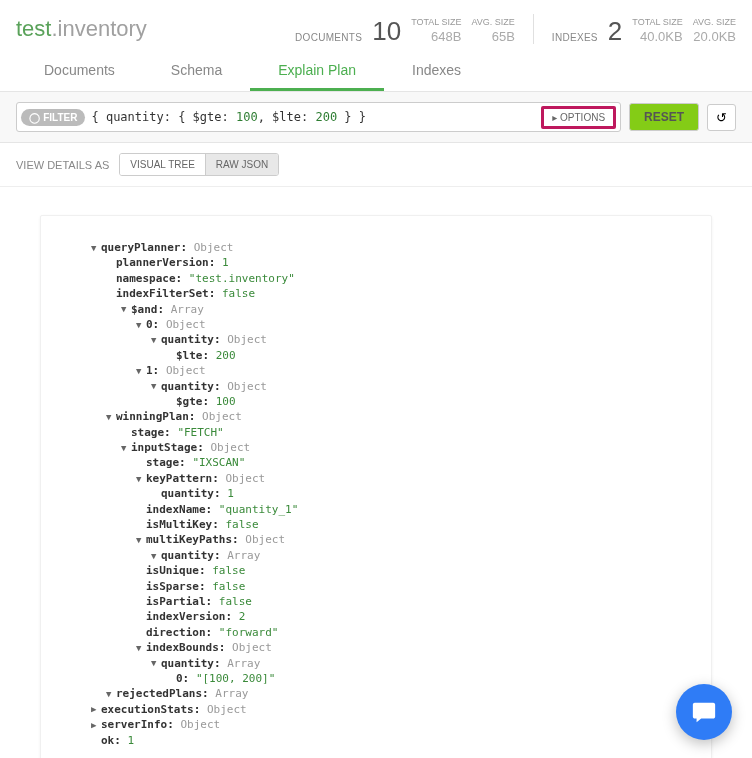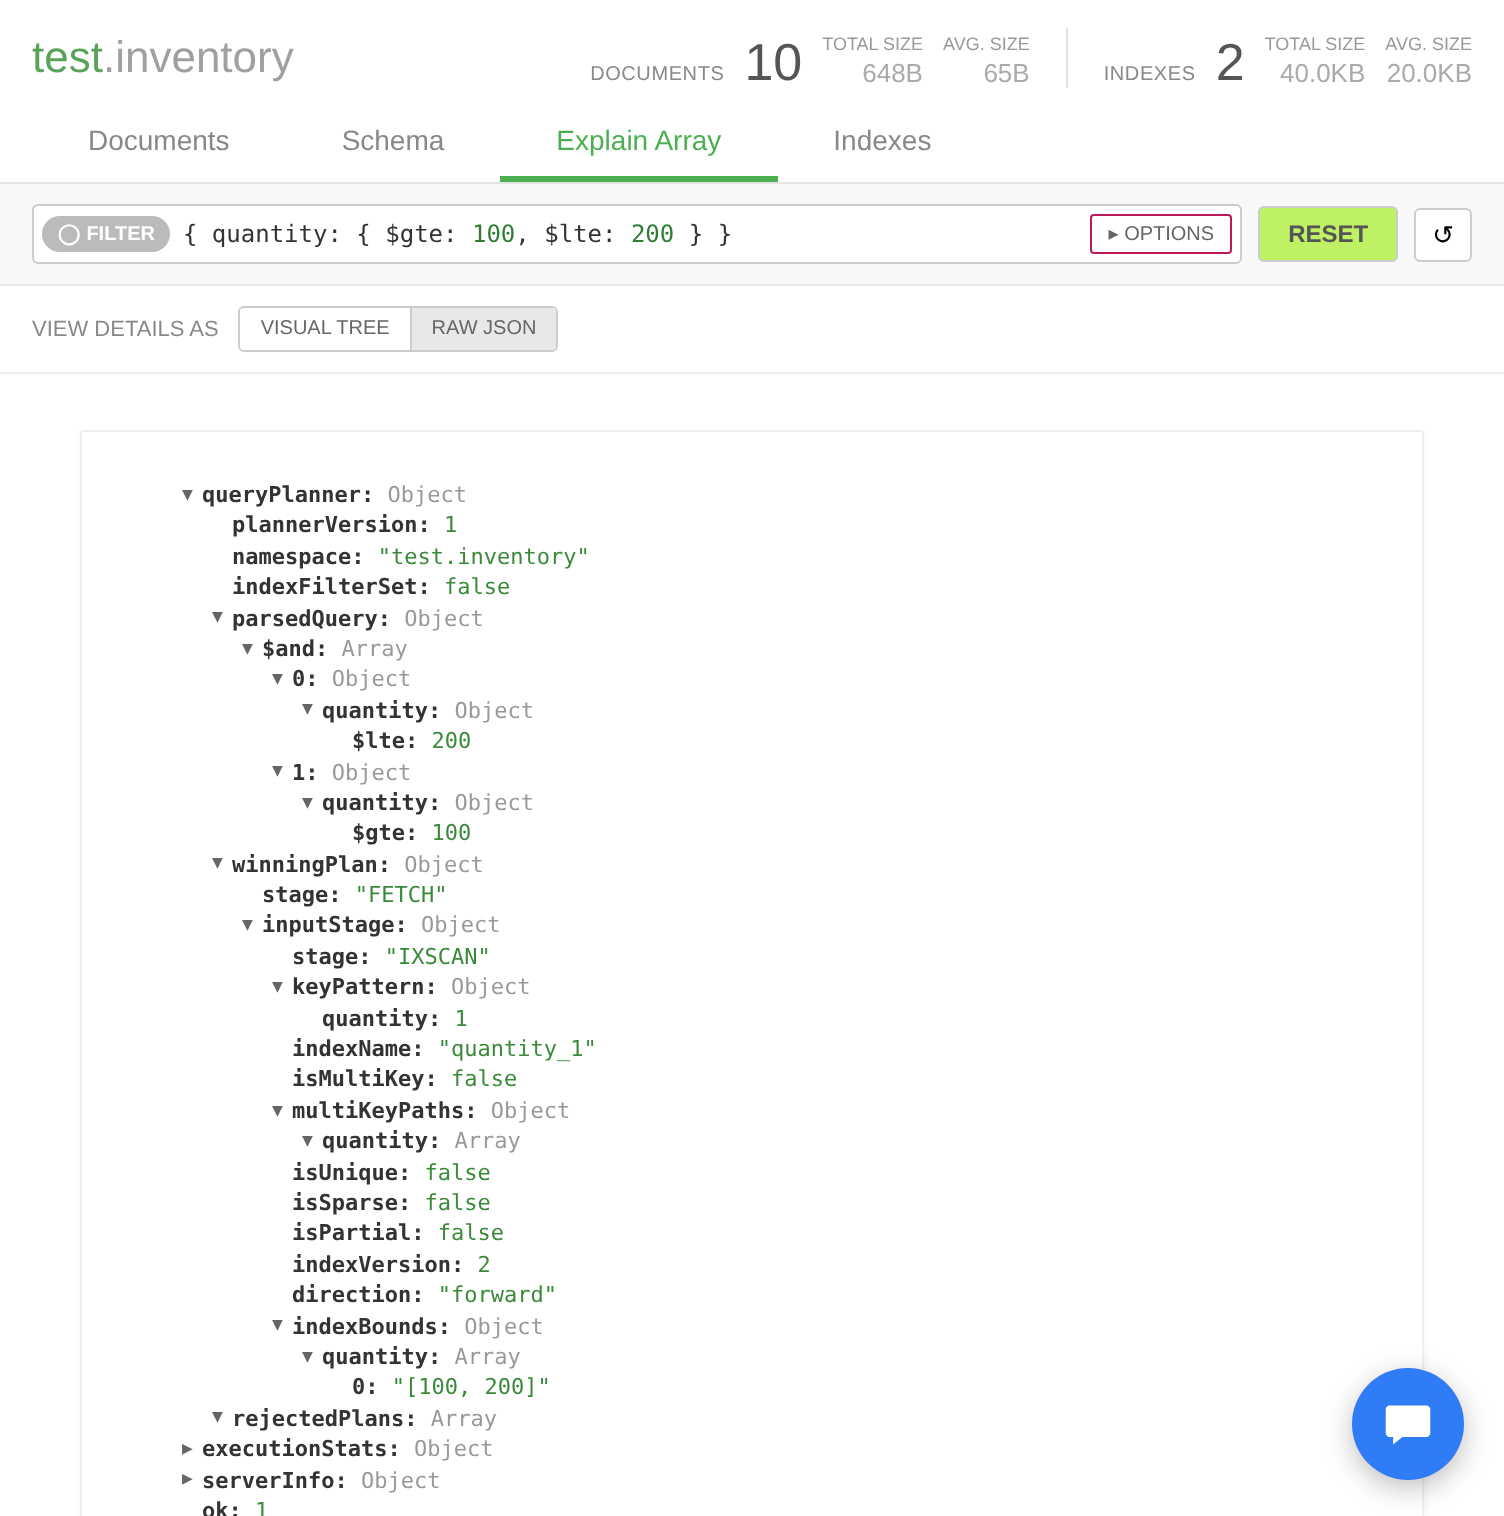--- a/index.html
+++ b/index.html
@@ -22,23 +22,23 @@
 .tabs { display: flex; border-bottom: 1px solid #e5e5e5; padding: 0 16px; }
 .tab { padding: 10px 28px; font-size: 14px; color: #888; cursor: pointer; border-bottom: 3px solid transparent; }
 .tab.active { color: #4caf50; border-bottom-color: #4caf50; font-weight: 500; }
 
 
 .filter-bar { display: flex; align-items: center; padding: 10px 16px; gap: 8px; background: #f8f8f8; border-bottom: 1px solid #e5e5e5; }
 .filter-input-wrap { display: flex; align-items: center; flex: 1; background: #fff; border: 1px solid #ccc; border-radius: 3px; padding: 3px 4px; height: 30px; }
 .filter-btn { background: #bbb; color: #fff; border: none; border-radius: 10px; font-size: 10px; padding: 3px 8px; font-weight: 600; display: flex; align-items: center; gap: 3px; }
 .filter-input { border: none; outline: none; flex: 1; font-family: Menlo, Consolas, monospace; font-size: 12px; padding: 0 6px; color: #333; }
 .filter-input .num { color: #2e7d32; }
-.options-btn { font-size: 10px; color: #666; border: 1px solid #be185d; background: #fff; padding: 3px 8px; border-radius: 2px; cursor: pointer; }
+.options-btn { font-size: 10px; color: #666; border: 3px solid #be185d; background: #fff; padding: 3px 8px; border-radius: 2px; cursor: pointer; }
 .explain-btn { background: #4caf50; color: #fff; border: 1px solid #3e9a42; padding: 6px 14px; font-size: 12px; font-weight: 600; border-radius: 3px; cursor: pointer; }
-.reset-btn { background: #bef264; color: #555; border: 1px solid #ccc; padding: 6px 14px; font-size: 12px; font-weight: 600; border-radius: 3px; cursor: pointer; }
+.reset-btn { background: #84cc16; color: #555; border: 1px solid #ccc; padding: 6px 14px; font-size: 12px; font-weight: 600; border-radius: 3px; cursor: pointer; }
 .history-btn { background: #fff; border: 1px solid #ccc; padding: 5px 8px; border-radius: 3px; cursor: pointer; font-size: 13px; }
 
 
 .view-row { display: flex; align-items: center; padding: 10px 16px; gap: 10px; border-bottom: 1px solid #eee; }
 .view-label { font-size: 11px; color: #888; }
 .toggle-group { display: flex; border: 1px solid #ccc; border-radius: 3px; overflow: hidden; }
 .toggle-btn { background: #fff; border: none; font-size: 10px; padding: 5px 10px; color: #666; font-weight: 400; cursor: pointer; }
 .toggle-btn.active { background: #e8e8e8; }
 .toggle-btn:first-child { border-right: 1px solid #ccc; }
 
@@ -89,21 +89,21 @@
         <div class="stat-small-label">AVG. SIZE</div>
         <div class="stat-small-val">20.0KB</div>
       </div>
     </div>
   </div>
 </div>
 
 <div class="tabs">
   <div class="tab">Documents</div>
   <div class="tab">Schema</div>
-  <div class="tab active">Explain Array</div>
+  <div class="tab active">Explain Plan</div>
   <div class="tab">Indexes</div>
 </div>
 
 <div class="filter-bar">
   <div class="filter-input-wrap">
     <button class="filter-btn">
       <span>◯</span>
       <span>FILTER</span>
     </button>
     <div class="filter-input">
@@ -123,21 +123,20 @@
     <button class="toggle-btn">VISUAL TREE</button>
     <button class="toggle-btn active">RAW JSON</button>
   </div>
 </div>
 
 <div class="json-panel" id="json-tree">
     <div class="tree-line"><span class="indent" style="width: 30px;"></span><span class="caret">▼</span><span class="key">queryPlanner:</span> <span class="type">Object</span></div>
     <div class="tree-line"><span class="indent" style="width: 45px;"></span><span class="caret"></span><span class="key">plannerVersion:</span> <span class="num">1</span></div>
     <div class="tree-line"><span class="indent" style="width: 45px;"></span><span class="caret"></span><span class="key">namespace:</span> <span class="str">"test.inventory"</span></div>
     <div class="tree-line"><span class="indent" style="width: 45px;"></span><span class="caret"></span><span class="key">indexFilterSet:</span> <span class="bool">false</span></div>
-    <div class="tree-line"><span class="indent" style="width: 45px;"></span><span class="caret">▼</span><span class="key">parsedQuery:</span> <span class="type">Object</span></div>
     <div class="tree-line"><span class="indent" style="width: 60px;"></span><span class="caret">▼</span><span class="key">$and:</span> <span class="type">Array</span></div>
     <div class="tree-line"><span class="indent" style="width: 75px;"></span><span class="caret">▼</span><span class="key">0:</span> <span class="type">Object</span></div>
     <div class="tree-line"><span class="indent" style="width: 90px;"></span><span class="caret">▼</span><span class="key">quantity:</span> <span class="type">Object</span></div>
     <div class="tree-line"><span class="indent" style="width: 105px;"></span><span class="caret"></span><span class="key">$lte:</span> <span class="num">200</span></div>
     <div class="tree-line"><span class="indent" style="width: 75px;"></span><span class="caret">▼</span><span class="key">1:</span> <span class="type">Object</span></div>
     <div class="tree-line"><span class="indent" style="width: 90px;"></span><span class="caret">▼</span><span class="key">quantity:</span> <span class="type">Object</span></div>
     <div class="tree-line"><span class="indent" style="width: 105px;"></span><span class="caret"></span><span class="key">$gte:</span> <span class="num">100</span></div>
     <div class="tree-line"><span class="indent" style="width: 45px;"></span><span class="caret">▼</span><span class="key">winningPlan:</span> <span class="type">Object</span></div>
     <div class="tree-line"><span class="indent" style="width: 60px;"></span><span class="caret"></span><span class="key">stage:</span> <span class="str">"FETCH"</span></div>
     <div class="tree-line"><span class="indent" style="width: 60px;"></span><span class="caret">▼</span><span class="key">inputStage:</span> <span class="type">Object</span></div>

